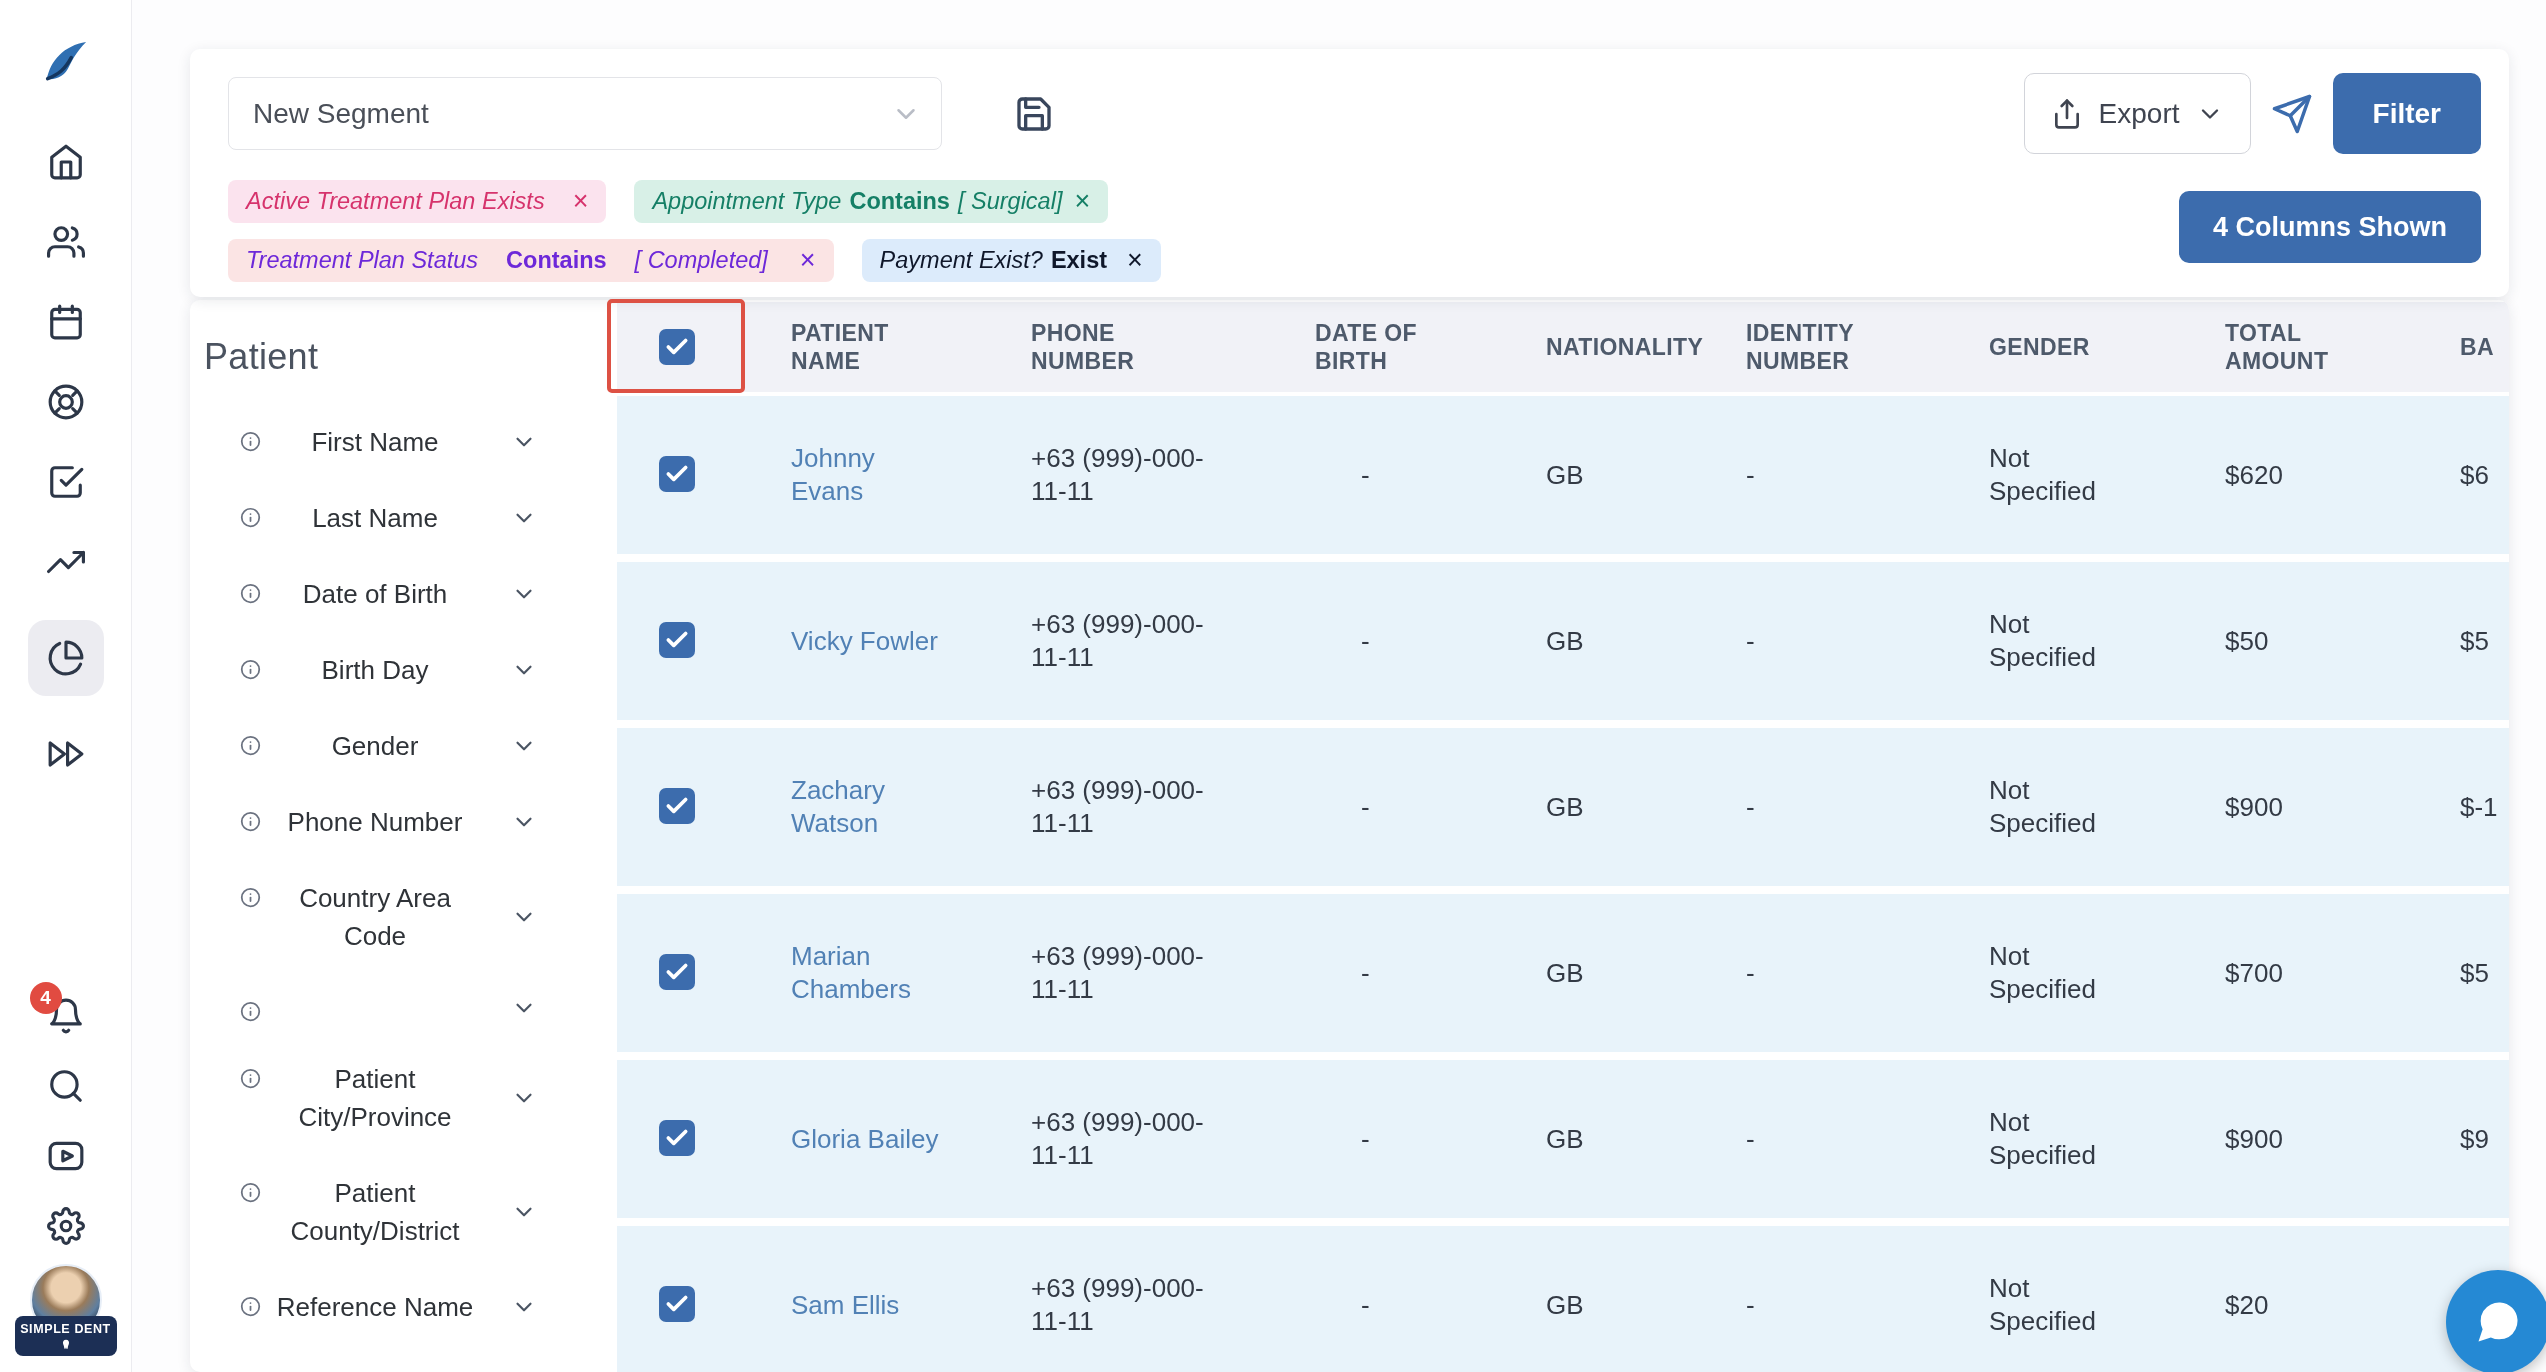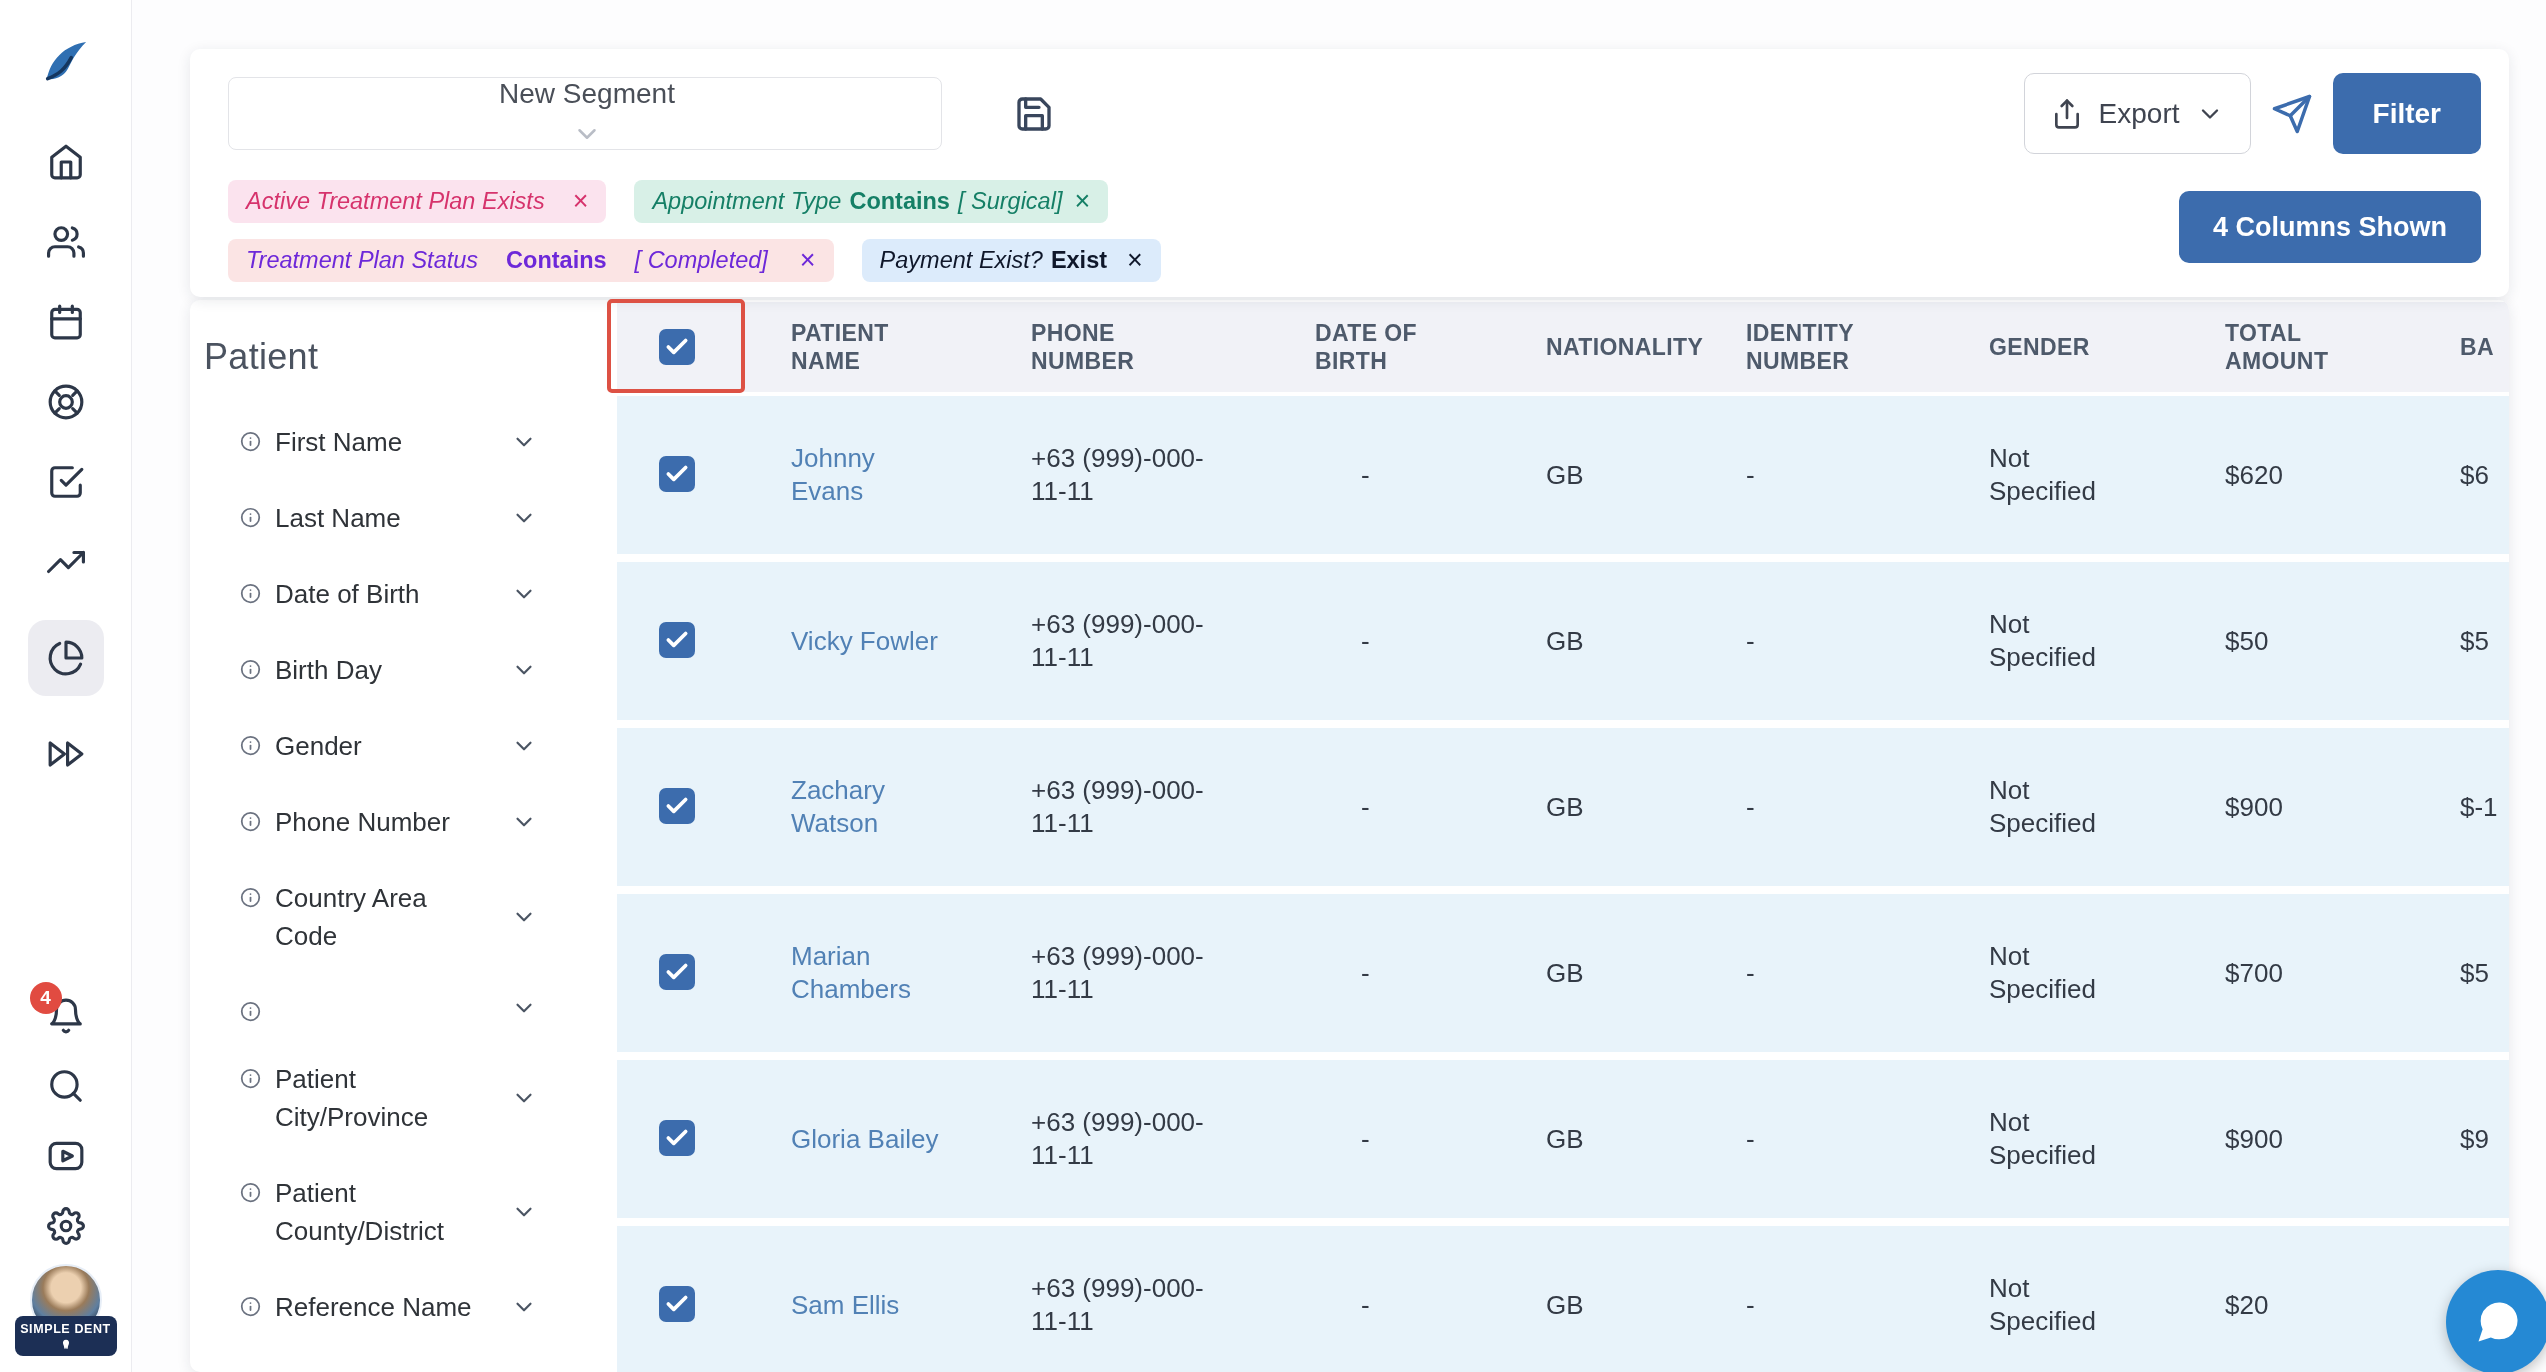--- a/index.html
+++ b/index.html
@@ -50,21 +50,21 @@
   
   .card { position: absolute; background: #fff; border-radius: 10px; box-shadow: 0 3px 14px rgba(30,40,60,.10); }
   .top-card { left: 190px; top: 49px; width: 2319px; height: 248px; z-index: 2; }
   .content-card { left: 190px; top: 300px; width: 2319px; height: 1072px; display: flex; overflow: hidden; z-index: 1; }
 
   
   .toolbar-row { display: flex; align-items: center; padding: 24px 28px 0 38px; gap: 30px; }
   .segment-select {
     width: 714px; height: 73px; border: 1px solid #e3e4e8; border-radius: 8px;
     display: flex; align-items: center; justify-content: space-between;
-    padding: 0 20px 0 24px; font-size: 28px; color: #4a4f58; background: #fff; flex-direction: column;
+    padding: 0 20px 0 24px; font-size: 28px; color: #4a4f58; background: #fff;
   }
   .segment-select .chev { color: #b9bdc6; }
   .icon-btn { background: none; border: none; color: #39465c; margin-left: 42px; display: flex; }
   .toolbar-right { margin-left: auto; display: flex; align-items: center; gap: 20px; }
   .btn-export {
     height: 81px; padding: 0 26px; background: #fff; border: 1px solid #d2d4da; border-radius: 10px;
     display: flex; align-items: center; gap: 16px; font-size: 28px; color: #3f4450;
   }
   .btn-send { background: none; border: none; color: #3c6cad; display: flex; }
   .btn-primary {
@@ -89,21 +89,21 @@
   .chip--red  { background: #fbe4e4; color: #6d28d9; gap: 28px; }
   .chip--blue { background: #dcebfb; color: #0f172a; }
 
   
   .filter-panel { width: 427px; flex: none; padding: 36px 12px 0 14px; }
   .panel-title { font-size: 36px; font-weight: 500; color: #4b5360; letter-spacing: .3px; }
   .fitems { margin-top: 26px; }
   .fitem { display: flex; align-items: flex-start; padding: 19px 0 19px 36px; }
   .fitem-label {
     margin-left: 14px; font-size: 26px; color: #2f3338; line-height: 38px;
-    white-space: pre-line; width: 200px;
+    white-space: pre-line; width: 200px; text-align: center;
   }
   .info-icon { color: #6b7280; margin-top: 8px; flex: none; }
   .fitem .chev { color: #4b5563; margin-left: auto; margin-right: 68px; align-self: center; flex: none; }
 
   
   .table-wrap { width: 1892px; flex: none; overflow: hidden; padding-top: 2px; }
   .tgrid {
     display: grid; width: 2143px;
     grid-template-columns: 174px 240px 284px 231px 200px 243px 236px 235px 300px;
     align-items: center;

